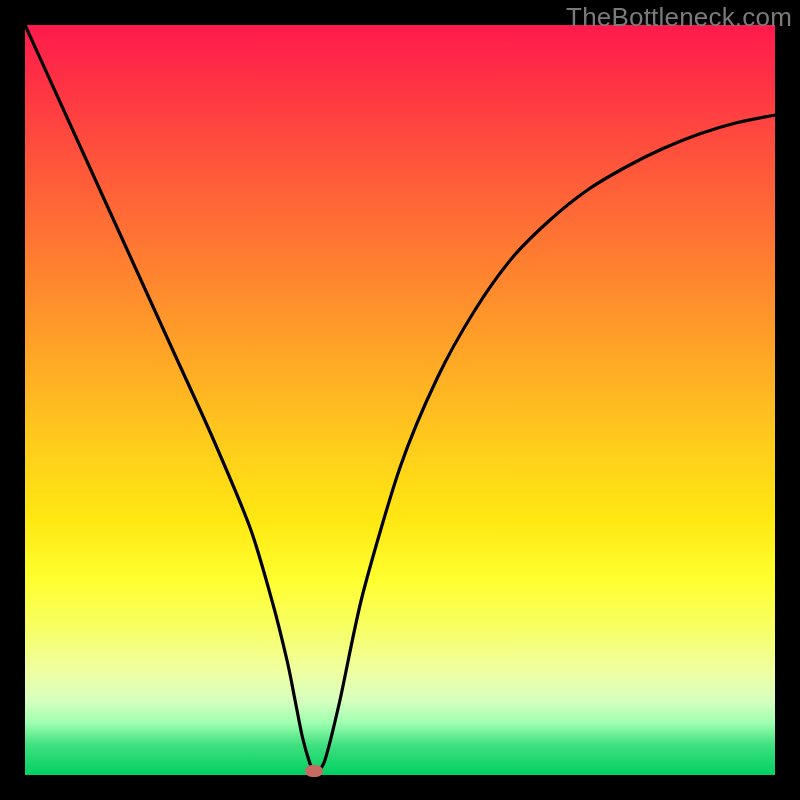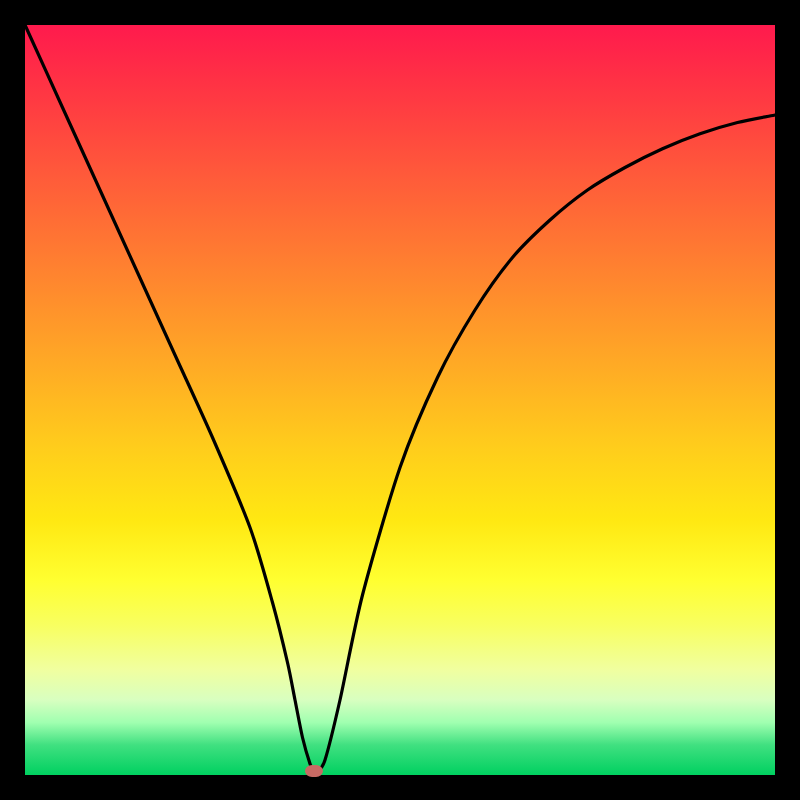--- a/index.html
+++ b/index.html
@@ -68,20 +68,21 @@
     border-radius: 7px / 6px;
     background: #c76a64;
     transform: translate(-50%, -50%);
   }
 </style>
 </head>
 <body>
 
 <div class="frame">
 
+  <div class="watermark">TheBottleneck.com</div>
 
   <div class="plot-area">
     <svg class="curve" viewBox="0 0 750 750" preserveAspectRatio="none">
       <path id="curve-path" fill="none" stroke="#000" stroke-width="3.2" stroke-linejoin="round" stroke-linecap="round" d="M 0.00 0.00 C 5.00 11.00, 27.50 60.50, 37.50 82.50 C 47.50 104.50, 65.00 143.00, 75.00 165.00 C 85.00 187.00, 102.50 225.50, 112.50 247.50 C 122.50 269.50, 140.00 308.00, 150.00 330.00 C 160.00 352.00, 177.50 389.50, 187.50 412.50 C 197.50 435.50, 217.00 480.50, 225.00 502.50 C 233.00 524.50, 242.50 559.50, 247.50 577.50 C 252.50 595.50, 259.50 624.50, 262.50 637.50 C 265.50 650.50, 268.00 665.00, 270.00 675.00 C 272.00 685.00, 275.50 704.00, 277.50 712.50 C 279.50 721.00, 283.50 734.25, 285.00 738.75 C 286.50 743.25, 287.75 745.25, 288.75 746.25 C 289.75 747.25, 291.00 747.75, 292.50 746.25 C 294.00 744.75, 297.00 744.50, 300.00 735.00 C 303.00 725.50, 310.00 697.00, 315.00 675.00 C 320.00 653.00, 329.50 601.00, 337.50 570.00 C 345.50 539.00, 365.00 471.50, 375.00 442.50 C 385.00 413.50, 402.50 373.50, 412.50 352.50 C 422.50 331.50, 440.00 301.00, 450.00 285.00 C 460.00 269.00, 477.50 244.50, 487.50 232.50 C 497.50 220.50, 515.00 204.00, 525.00 195.00 C 535.00 186.00, 552.50 172.00, 562.50 165.00 C 572.50 158.00, 590.00 148.00, 600.00 142.50 C 610.00 137.00, 627.50 128.25, 637.50 123.75 C 647.50 119.25, 665.00 112.25, 675.00 108.75 C 685.00 105.25, 702.50 100.00, 712.50 97.50 C 722.50 95.00, 745.00 91.00, 750.00 90.00"></path>
     </svg>
     <div id="marker" class="marker" style="left: 288.75px; top: 746.25px; background: rgb(199, 106, 100);"></div>
   </div>
 
 </div>
 

